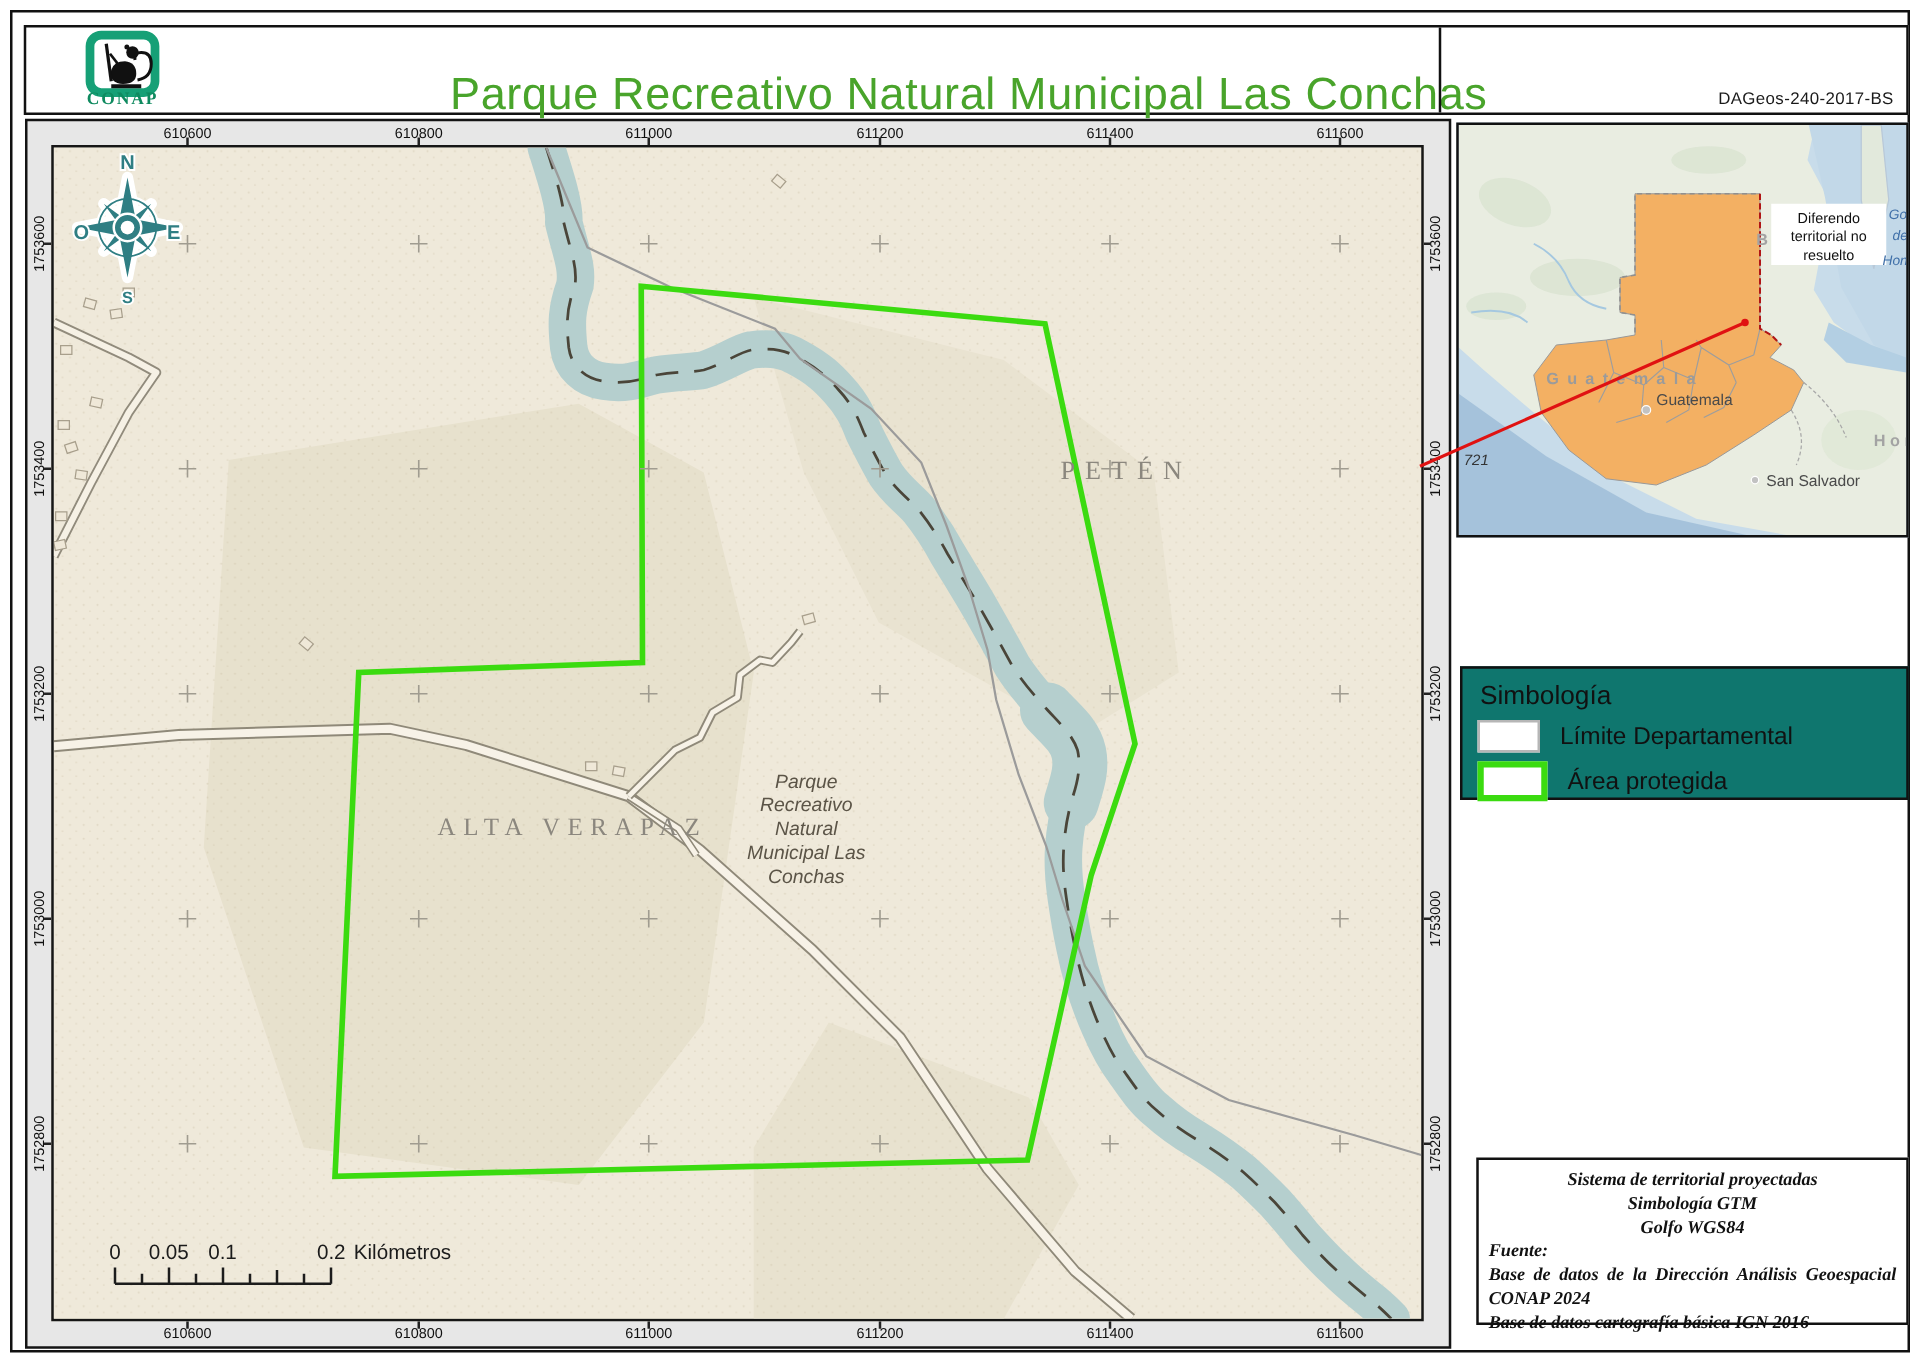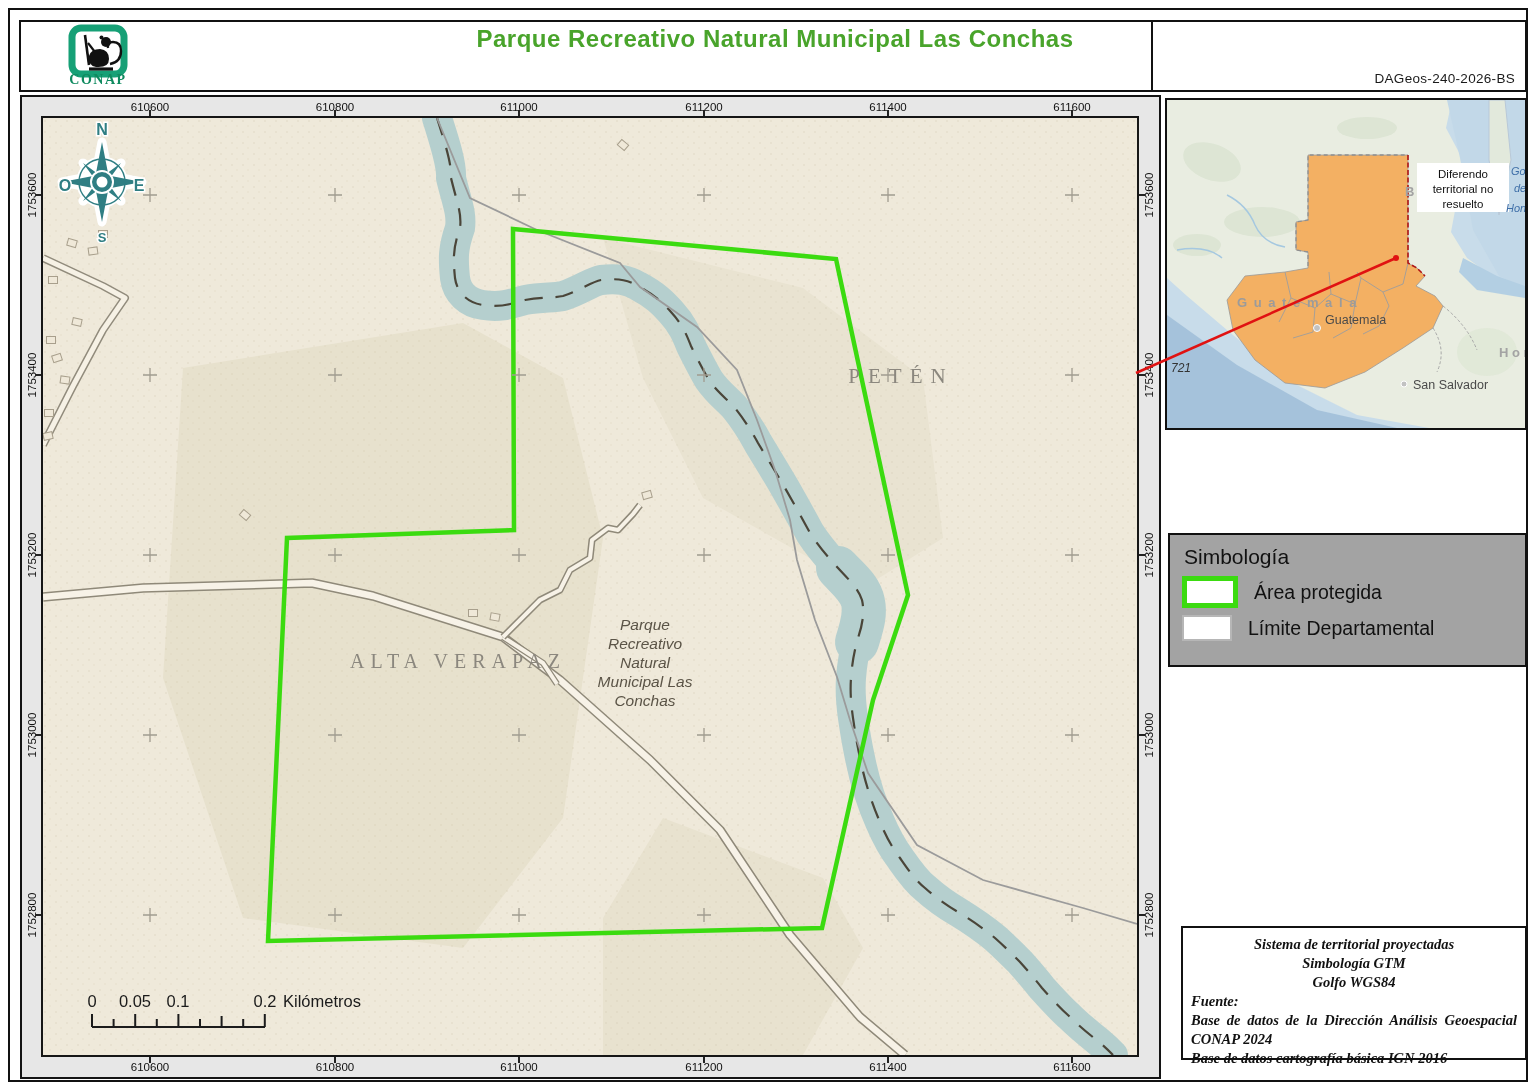--- a/index.html
+++ b/index.html
@@ -1,31 +1,31 @@
 <!DOCTYPE html>
 <html><head>
 <meta charset="utf-8">
 <style>
   html,body{margin:0;padding:0;background:#ffffff;}
   #page{position:relative;width:1536px;height:1089px;background:#ffffff;font-family:"Liberation Sans",sans-serif;overflow:hidden;}
   .abs{position:absolute;box-sizing:border-box;}
   #outer-border{left:8px;top:8px;width:1520px;height:1074px;border:2px solid #111;}
   #header-box{left:19px;top:20px;width:1508px;height:72px;border:2px solid #111;background:#fff;}
   #header-divider{left:1130px;top:0;width:2px;height:68px;background:#111;}
-  #map-title{left:0;top:3px;width:1508px;text-align:center;font-size:24px;font-weight:700;letter-spacing:.5px;color:#49a42b;}
+  #map-title{left:0;top:32px;width:1508px;text-align:center;font-size:36px;font-weight:400;letter-spacing:.5px;color:#49a42b;}
   #sheet-code{right:10px;bottom:4px;font-size:13.5px;color:#1a1a1a;letter-spacing:.3px;}
   #logo{left:8px;top:2px;width:70px;height:66px;margin-left:36px;}
   #map-frame{left:20px;top:95px;width:1141px;height:984px;border:2px solid #141414;background:#e7e7e7;}
   .xlab{position:absolute;width:70px;height:16px;line-height:16px;text-align:center;font-size:11.5px;color:#111;}
   .ylab{position:absolute;width:70px;height:16px;line-height:16px;text-align:center;font-size:11.5px;color:#111;transform:rotate(-90deg);}
   .tickv{position:absolute;width:1.5px;height:6px;background:#222;}
   .tickh{position:absolute;width:6px;height:1.5px;background:#222;}
   #map-canvas{left:41px;top:116px;width:1098px;height:941px;border:2px solid #161616;background:#efe9da;overflow:hidden;}
   #inset-box{left:1165px;top:98px;width:362px;height:332px;border:2px solid #111;background:#c8dcea;overflow:hidden;}
-  #legend-box{left:1168px;top:533px;width:359px;height:134px;border:2px solid #111;background:#a3a3a3;padding:8px 12px;}
+  #legend-box{left:1168px;top:533px;width:359px;height:107px;border:2px solid #111;background:#0f766e;padding:8px 12px;}
   #legend-title{font-size:21px;color:#111;margin:2px 0 6px 2px;}
   .legend-row{display:flex;align-items:center;margin:7px 0;}
   .legend-swatch{width:46px;height:22px;background:#fff;margin-right:16px;flex:none;}
   .sw-dept{border:2.5px solid #b6b6b6;}
   .sw-prot{border:5px solid #3bdb10;}
   .legend-label{font-size:19.5px;color:#111;}
   #info-box{left:1181px;top:926px;width:346px;height:134px;border:2px solid #111;background:#fff;padding:7px 8px;font-family:"Liberation Serif",serif;font-style:italic;font-weight:bold;font-size:14.5px;line-height:19px;color:#111;}
   .ib-center{text-align:center;}
   .ib-just{text-align:justify;}
   #leader-overlay{left:0;top:0;width:1536px;height:1089px;pointer-events:none;z-index:50;}
@@ -50,21 +50,21 @@
           <path d="M45,40 q11,-2 11,-13 q0,-9 -8,-9 q-6,0 -5,6" fill="none" stroke-width="2.4"></path>
           <path d="M30,28 l-7,-9" fill="none" stroke-width="2.2"></path>
           <path d="M20,11 l4,30" fill="none" stroke-width="2.6"></path>
           <path d="M24,45 h24" fill="none" stroke-width="3.2"></path>
         </g>
       </svg>
       <div style="position:absolute;left:0;top:48px;width:66px;text-align:center;font-family:'Liberation Serif',serif;font-weight:bold;font-size:14px;letter-spacing:1.5px;color:#0f8a5f;">CONAP</div>
     </div>
     <div class="abs" id="map-title" style="color: rgb(73, 164, 43);">Parque Recreativo Natural Municipal Las Conchas</div>
     <div class="abs" id="header-divider"></div>
-    <div class="abs" id="sheet-code">DAGeos-240-2026-BS</div>
+    <div class="abs" id="sheet-code">DAGeos-240-2017-BS</div>
   </div>
 
   <div class="abs" id="map-frame">
       <div class="xlab" style="left: 93px; top: 1.5px;">610600</div>
       <div class="xlab" style="left: 93px; top: 962px;">610600</div>
       <div class="tickv" style="left: 127.25px; top: 13px;"></div>
       <div class="tickv" style="left: 127.25px; top: 960px;"></div>
       <div class="xlab" style="left: 278px; top: 1.5px;">610800</div>
       <div class="xlab" style="left: 278px; top: 962px;">610800</div>
       <div class="tickv" style="left: 312.25px; top: 13px;"></div>
@@ -286,26 +286,26 @@
       <circle cx="237" cy="284" r="3" fill="#c2c2c2" stroke="#ffffff" stroke-width="1"></circle>
       <text x="246" y="289" font-size="12.5" fill="#4a4a4a">San Salvador</text>
       <text x="332" y="257" font-size="13" font-weight="bold" fill="#a3a3a3">H o n d u r a s</text>
       <text x="4" y="272" font-size="12" font-style="italic" fill="#333">721</text>
     </svg>
   </div>
 
   <div class="abs" id="legend-box">
     <div id="legend-title">Simbología</div>
     <div class="legend-row">
+      <div class="legend-swatch sw-dept" style="border-color: rgb(182, 182, 182);"></div>
+      <div class="legend-label">Límite Departamental</div>
+    </div>
+    <div class="legend-row">
       <div class="legend-swatch sw-prot" style="border-color: rgb(59, 219, 16);"></div>
       <div class="legend-label">Área protegida</div>
-    </div>
-    <div class="legend-row">
-      <div class="legend-swatch sw-dept" style="border-color: rgb(182, 182, 182);"></div>
-      <div class="legend-label">Límite Departamental</div>
     </div>
   </div>
 
   <div class="abs" id="info-box">
     <div class="ib-center">Sistema de territorial proyectadas</div>
     <div class="ib-center">Simbología GTM</div>
     <div class="ib-center">Golfo WGS84</div>
     <div>Fuente:</div>
     <div class="ib-just">Base de datos de la Dirección Análisis Geoespacial CONAP 2024</div>
     <div>Base de datos cartografía básica IGN 2016</div>

